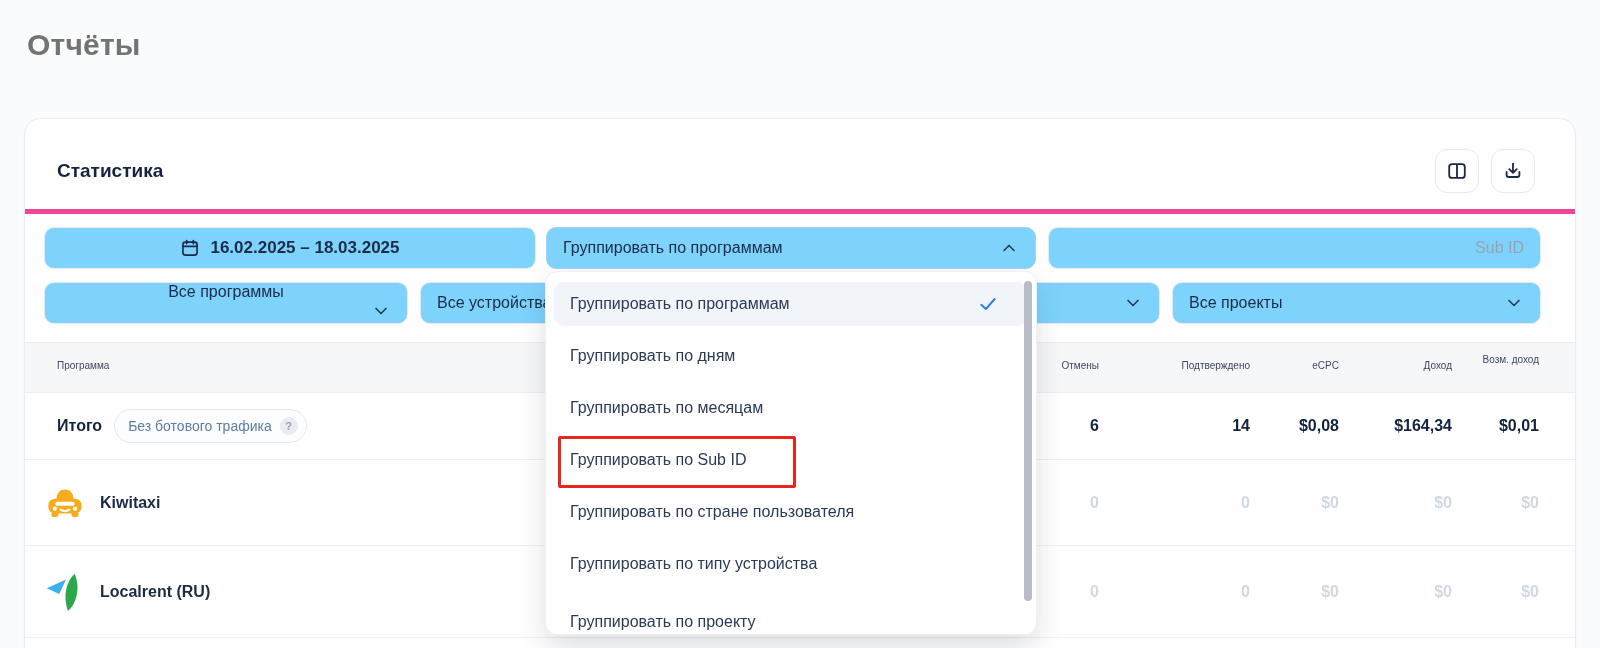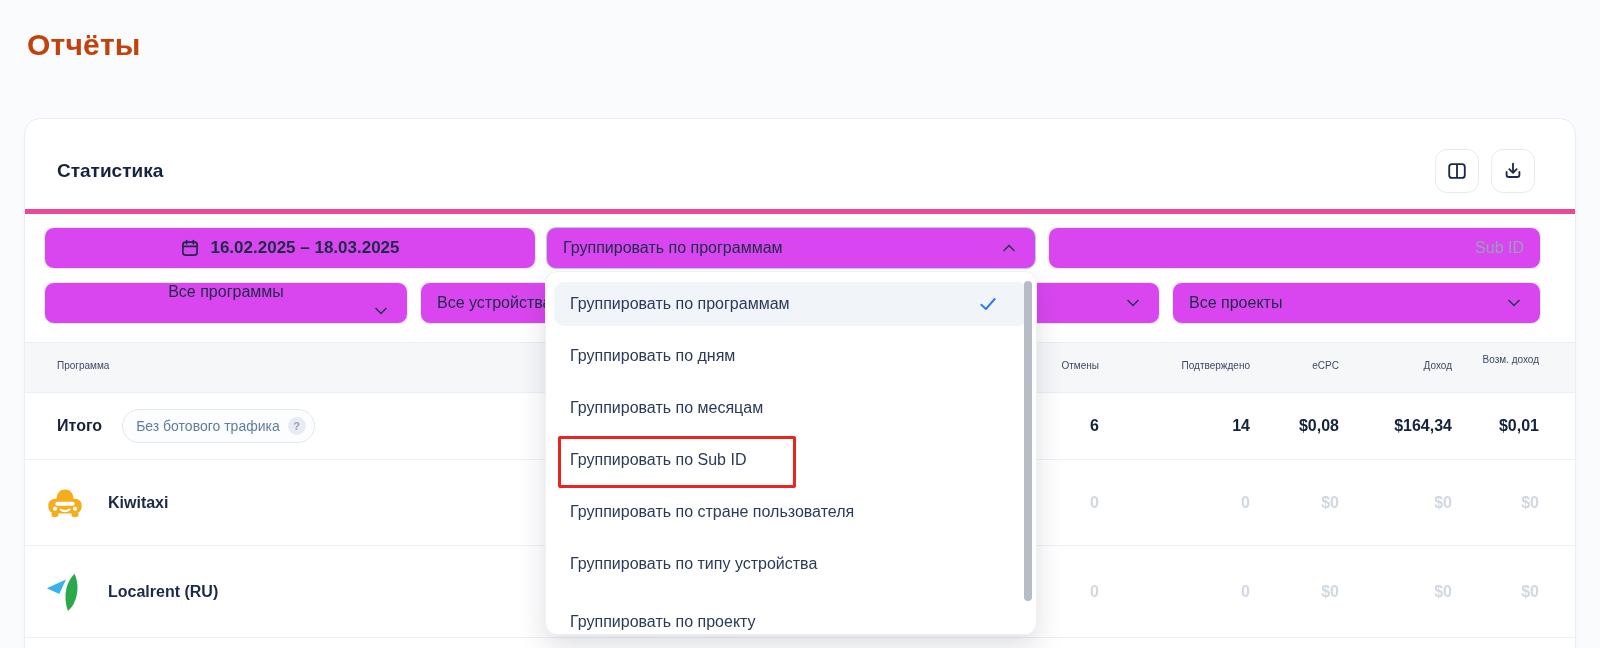--- a/index.html
+++ b/index.html
@@ -5,42 +5,42 @@
   * { margin:0; padding:0; box-sizing:border-box; }
   html,body { width:1600px; height:648px; overflow:hidden; }
   body {
     font-family:"Liberation Sans","DejaVu Sans",sans-serif;
     background:#fafbfc;
     color:#15233d;
     position:relative;
   }
   .page-title {
     position:absolute; left:27px; top:28px;
-    font-size:30px; font-weight:700; color:#c2410c; letter-spacing:.2px;
+    font-size:30px; font-weight:700; color:#737373; letter-spacing:.2px;
   }
   .card {
     position:absolute; left:24px; top:118px; width:1552px; height:560px;
     background:#fff; border:1px solid #ecedf1; border-radius:16px;
     box-shadow:0 1px 2px rgba(16,24,40,.04);
   }
   .card-header {
     position:absolute; left:0; top:8px; width:100%; height:87px;
     border-bottom:5px solid #ec4899;
   }
   .card-title {
     position:absolute; left:32px; top:33px; font-size:19px; font-weight:700; color:#16233f;
   }
   .toolbar { position:absolute; right:40px; top:22px; display:flex; gap:12px; }
   .icon-btn {
     width:44px; height:44px; border:1px solid #e8eaef; border-radius:12px;
     background:#fff; display:flex; align-items:center; justify-content:center; cursor:pointer;
   }
   
   .field {
-    position:absolute; height:42px; background:#d946ef;
+    position:absolute; height:42px; background:#7dd3fc;
     border:1px solid #e7e9ee; border-radius:10px;
     display:flex; align-items:center; font-size:16px; color:#1c2b47;
     padding:0 16px;
   }
   .field .lbl { font-weight:500; }
   .f-date   { left:19px;  top:108px; width:492px; justify-content:center; gap:10px; font-weight:600; font-size:17px; }
   .f-group  { left:521px; top:108px; width:490px; border-color:#aecdf2; z-index:21; }
   .f-subid  { left:1023px; top:108px; width:493px; padding:0; }
   .f-subid input {
     width:100%; height:100%; border:none; outline:none; background:transparent;
@@ -59,21 +59,21 @@
   }
   .th { position:absolute; font-size:10px; font-weight:500; color:#3d4961; }
   .th-program { left:32px; top:17px; }
   .th-num { text-align:right; width:140px; top:17px; white-space:nowrap; }
   .th-wrap { text-align:right; width:70px; top:8px; line-height:18px; white-space:normal; }
   .r0 { right:476px; } .r1 { right:325px; } .r2 { right:236px; } .r3 { right:123px; } .r4 { right:36px; }
   .trow { position:absolute; left:0; width:100%; }
   .row-total    { top:274px; height:67px; border-bottom:1px solid #eef0f4; }
   .row-kiwitaxi { top:341px; height:86px; border-bottom:1px solid #eef0f4; }
   .row-localrent{ top:427px; height:92px; border-bottom:1px solid #eef0f4; }
-  .prog-cell { position:absolute; left:32px; top:0; height:100%; display:flex; align-items:center; gap:22px;justify-content:center; }
+  .prog-cell { position:absolute; left:32px; top:0; height:100%; display:flex; align-items:center; gap:14px;justify-content:center; }
   .prog-cell.with-icon { left:19px; }
   .total-label { font-size:16px; font-weight:700; color:#15233d; }
   .prog-name { font-size:16px; font-weight:600; color:#1b2a46; }
   .badge {
     display:inline-flex; align-items:center; gap:8px; height:34px; padding:0 8px 0 13px;
     border:1px solid #e4e8ef; background:#fcfdfe; border-radius:17px;
     font-size:14px; color:#5f7da0; margin-left:-2px;
   }
   .help-dot {
     width:18px; height:18px; border-radius:50%; background:#e8ecf2; color:#97a1b2;

